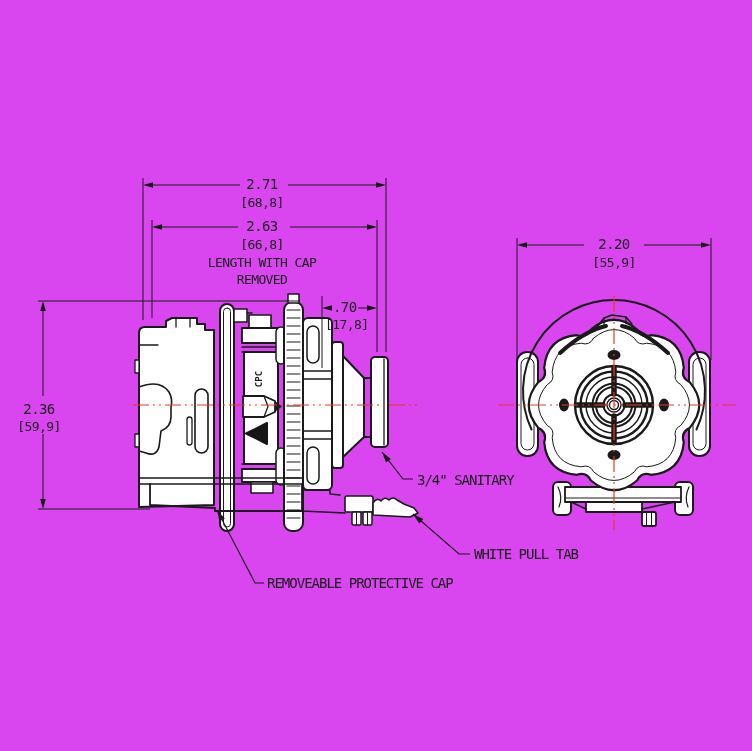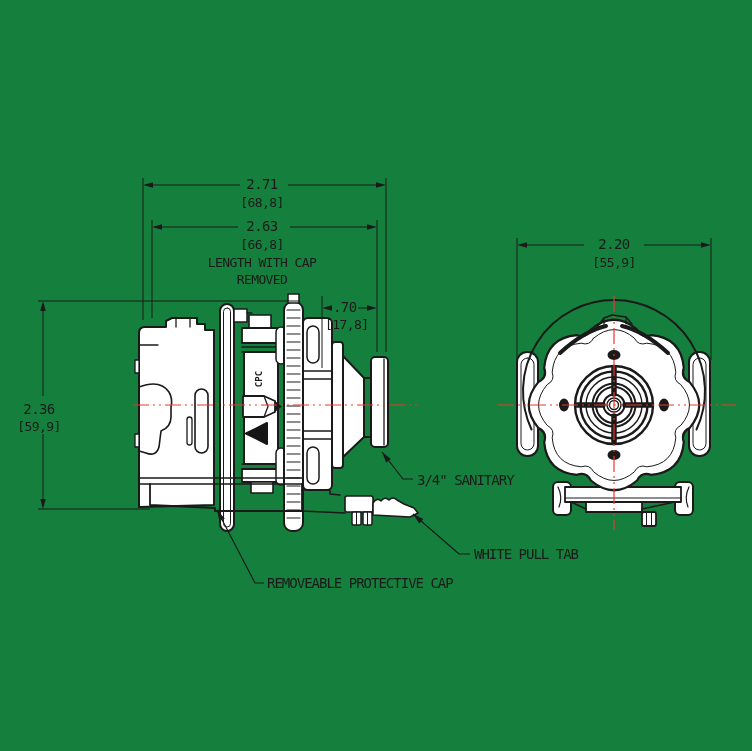--- a/index.html
+++ b/index.html
@@ -1,16 +1,16 @@
 <!DOCTYPE html>
 <html><head>
 <meta charset="utf-8">
 <style>
   html,body{margin:0;padding:0;background:#ffffff;}
-  .stage{width:752px;height:751px;position:relative;background:#15803d;}
+  .stage{width:752px;height:751px;position:relative;background:#d946ef;}
   svg{display:block;}
   .dim{font-family:"DejaVu Sans Mono",monospace;font-size:14px;letter-spacing:-0.6px;fill:#1a1a1a;}
   .sm{font-family:"DejaVu Sans Mono",monospace;font-size:13px;letter-spacing:-0.6px;fill:#1a1a1a;}
   .lbl{font-family:"DejaVu Sans Mono",monospace;font-size:14px;letter-spacing:-1px;fill:#1a1a1a;}
   .mark{font-family:"DejaVu Sans Mono",monospace;font-size:9px;font-weight:bold;fill:#1a1a1a;}
 </style>
 </head>
 <body>
 
 <div class="stage">

